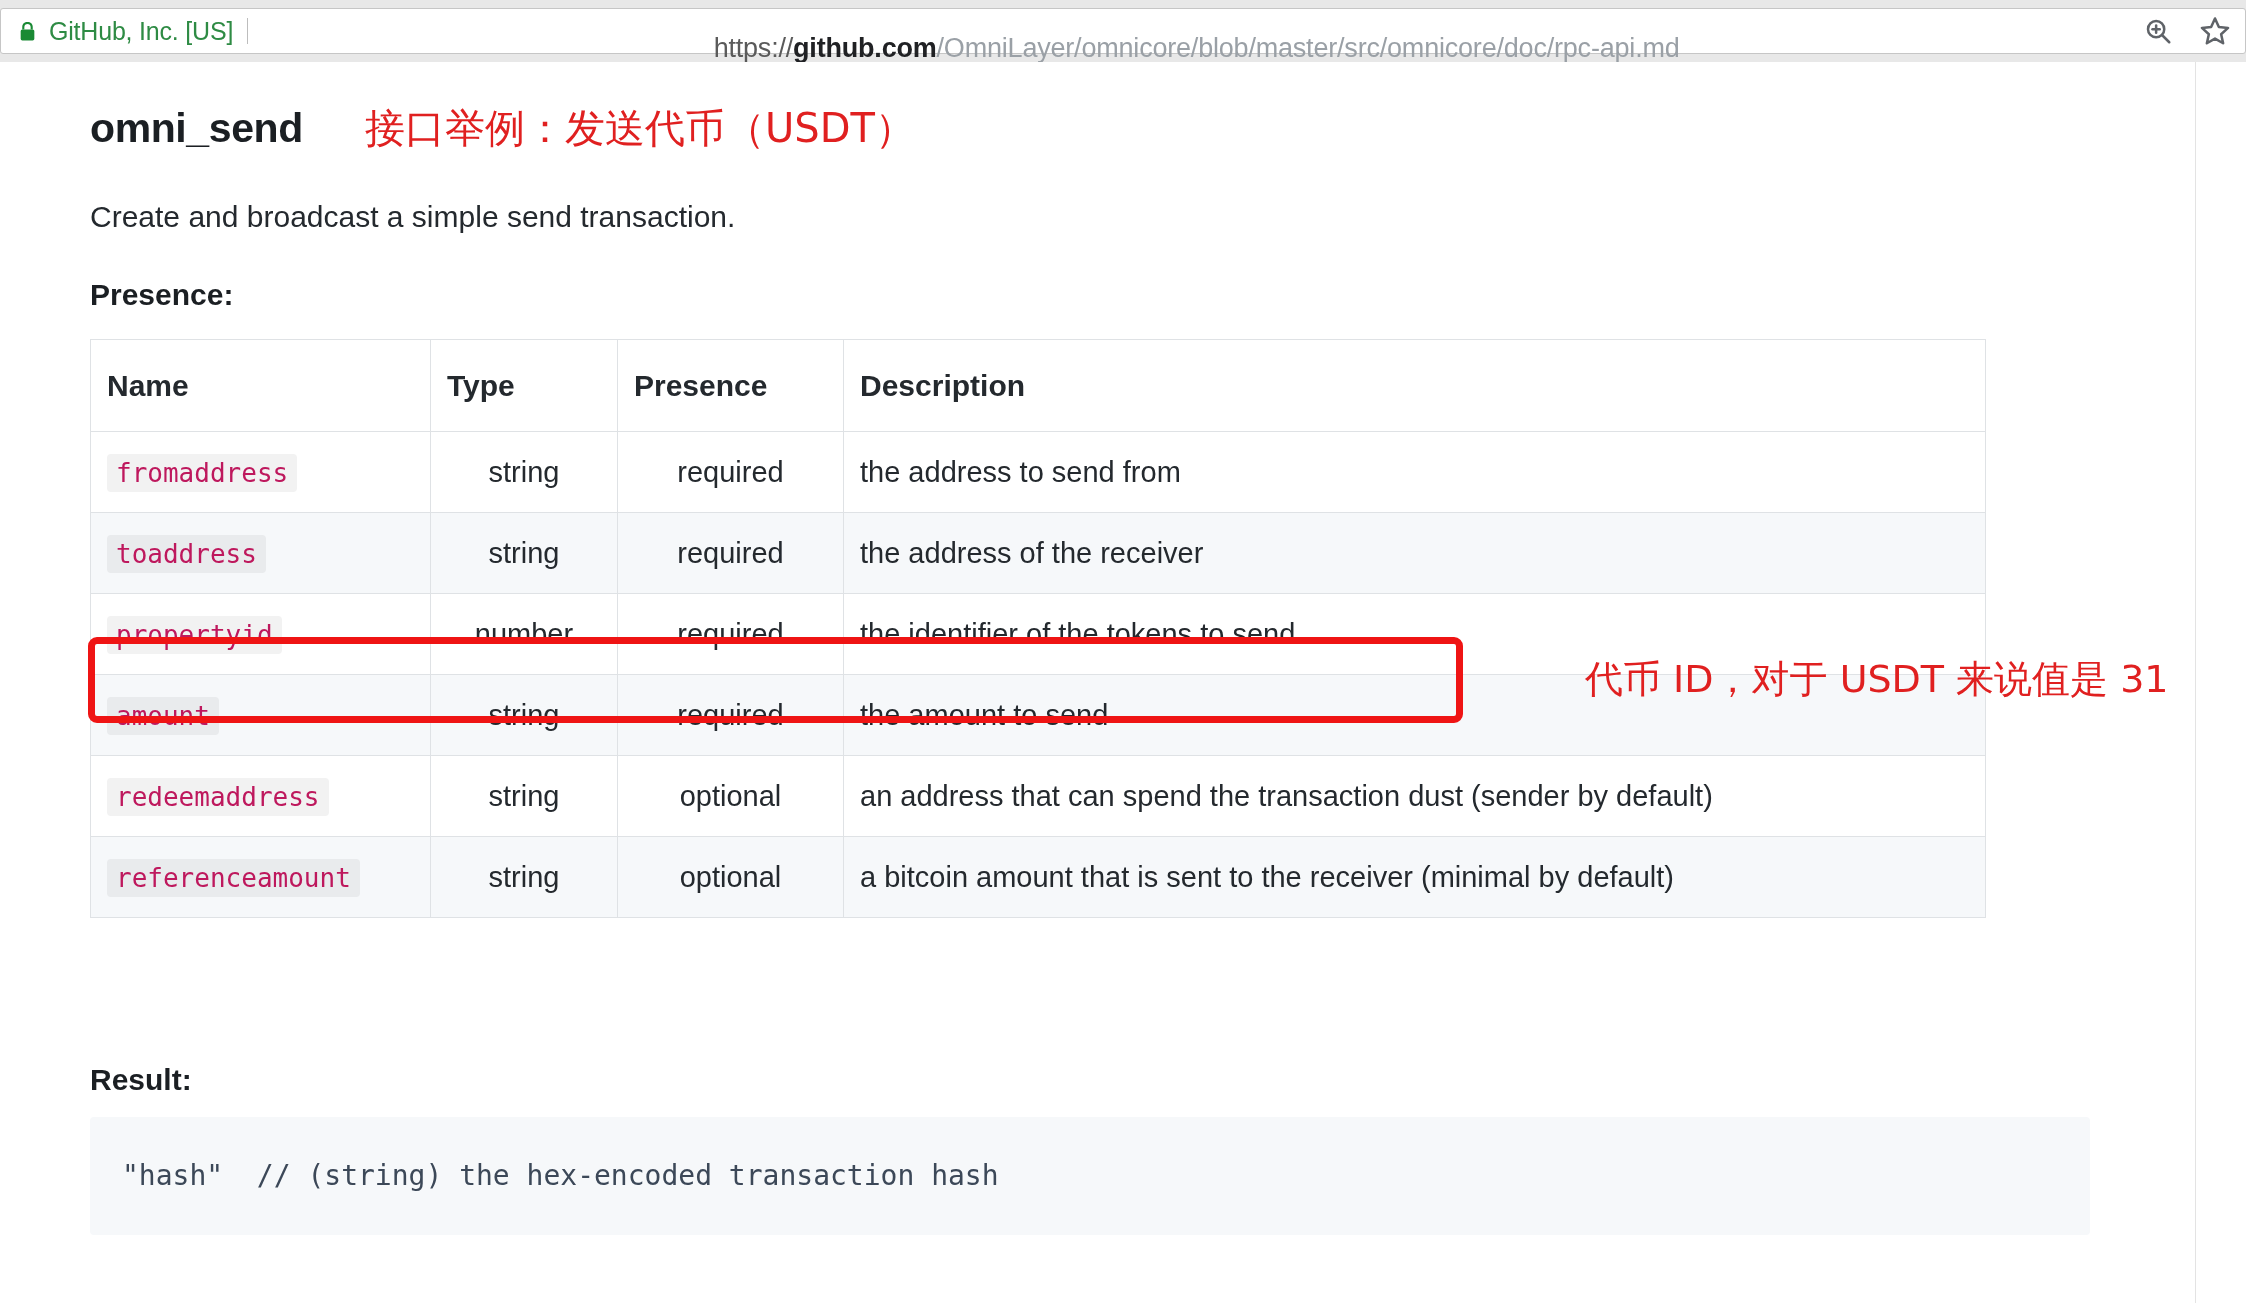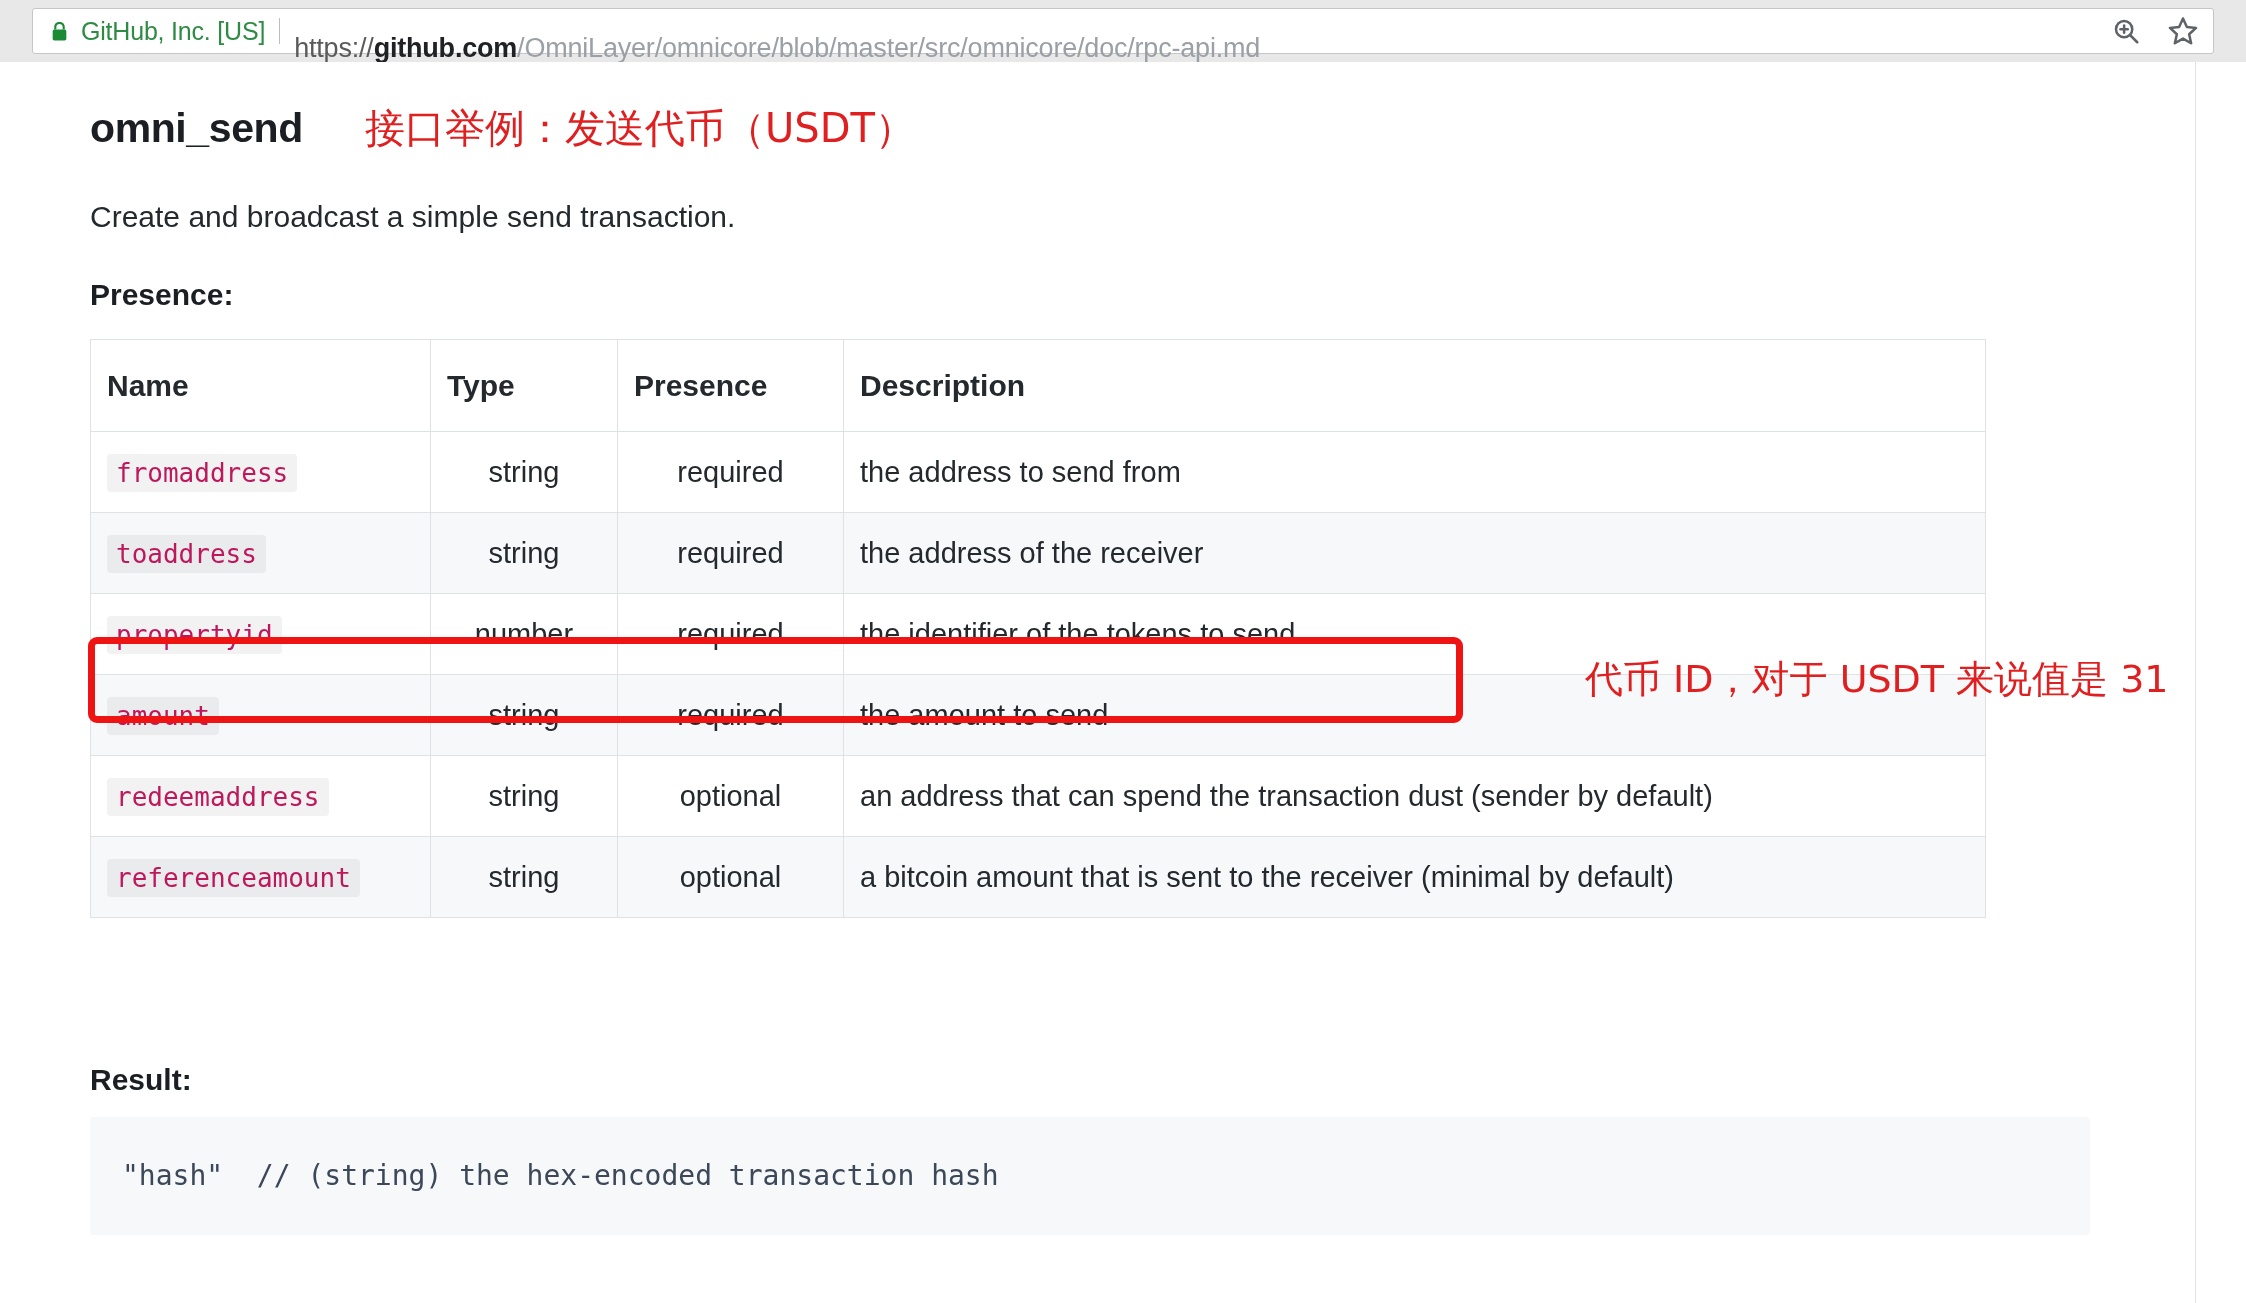--- a/index.html
+++ b/index.html
@@ -17,21 +17,22 @@
   }
 
   
   .chrome-bar {
     position: absolute;
     top: 0; left: 0;
     width: 2246px; height: 62px;
     background: #e8e8e8;
     display: flex;
     align-items: center;
-    padding: 0 32px;
+    padding: 0 0;
+    text-align: center;
   }
   .omnibox {
     flex: 1;
     height: 46px;
     background: #ffffff;
     border: 1px solid #c6c6c6;
     border-radius: 3px;
     display: flex;
     align-items: center;
     padding: 0 14px 0 18px;

